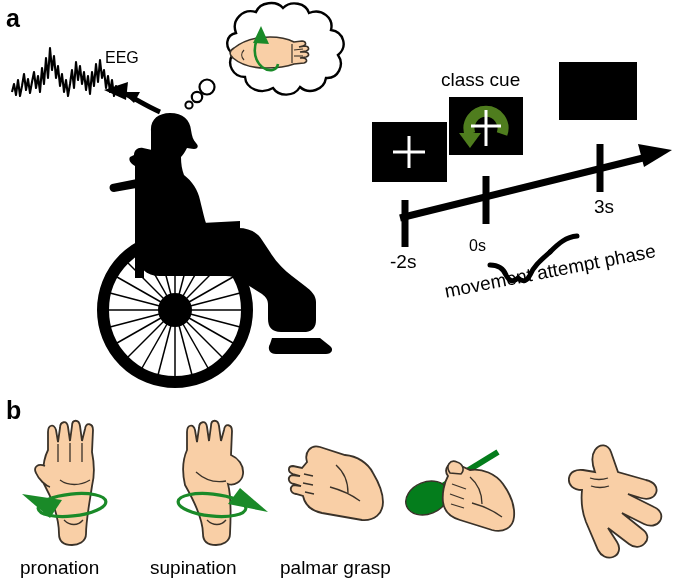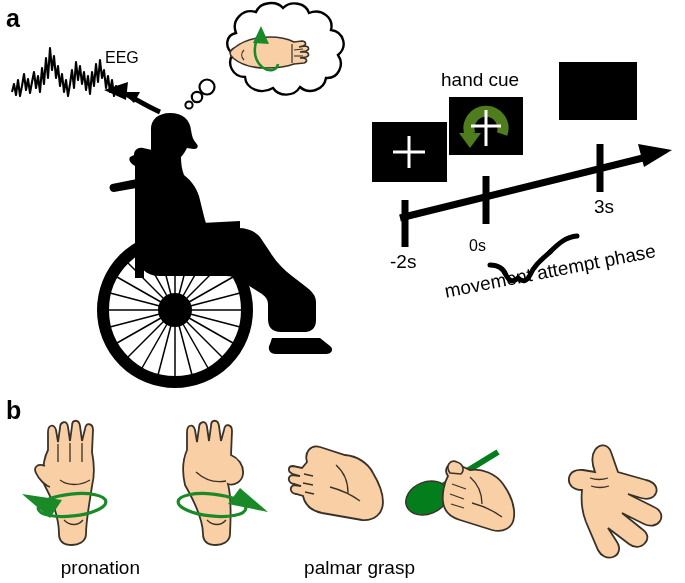--- a/index.html
+++ b/index.html
@@ -25,46 +25,47 @@
   #eeg-label{left:105px;top:50px;font-size:16px;}
   #class-cue-label{left:441px;top:70px;font-size:19px;}
   #t-m2{left:390px;top:252px;font-size:19px;}
   #t-0{left:469px;top:238px;font-size:16px;}
   #t-3{left:583px;top:197px;font-size:19px;margin-left:11px;}
   #map-label{
     left:443px;top:282px;font-size:19px;
     transform:rotate(-11deg);transform-origin:left top;
   }
   .gesture-label{
-    position:absolute;font-size:19px;line-height:1;text-align:right;
+    position:absolute;font-size:19px;line-height:1;text-align:left;
     white-space:nowrap;
   }
   #lbl-pronation{left:20px;top:558px;width:120px;}
   #lbl-supination{left:150px;top:558px;width:125px;}
   #lbl-palmar{left:280px;top:558px;width:135px;}
   #lbl-lateral{left:418px;top:558px;width:135px;}
   #lbl-handopen{left:555px;top:558px;width:128px;}
 </style>
 </head>
 <body>
 
 <div class="fig">
 
   <div class="panel-letter" id="panel-a-letter">a</div>
   <div class="panel-letter" id="panel-b-letter">b</div>
 
   <div class="lbl" id="eeg-label">EEG</div>
-  <div class="lbl" id="class-cue-label">hand cue</div>
+  <div class="lbl" id="class-cue-label">class cue</div>
 
   <div class="lbl" id="t-m2">-2s</div>
   <div class="lbl" id="t-0">0s</div>
   <div class="lbl" id="t-3">3s</div>
   <div class="lbl" id="map-label">movement attempt phase</div>
 
   <div class="gesture-label" id="lbl-pronation">pronation</div>
+  <div class="gesture-label" id="lbl-supination">supination</div>
   <div class="gesture-label" id="lbl-palmar">palmar grasp</div>
 
   <svg width="685" height="583" viewBox="0 0 685 583" style="position:absolute;left:0;top:0;">
 
     <g>
       <path fill="none" stroke="#000" stroke-width="2.1" stroke-linejoin="round" d="M12,92 L14,84 L16,95 L18,80 L20,96 L22,86 L24,74 L26,90 L28,79
            L30,93 L32,82 L34,72 L36,88 L38,76 L40,92 L42,68 L44,84 L46,58
            L48,78 L50,48 L52,70 L54,56 L56,78 L58,66 L60,86 L62,74 L64,92
            L66,80 L68,96 L70,84 L72,70 L74,88 L76,62 L78,80 L80,66 L82,84
            L84,72 L86,90 L88,76 L90,94 L92,72 L94,86 L96,64 L98,82 L100,60

